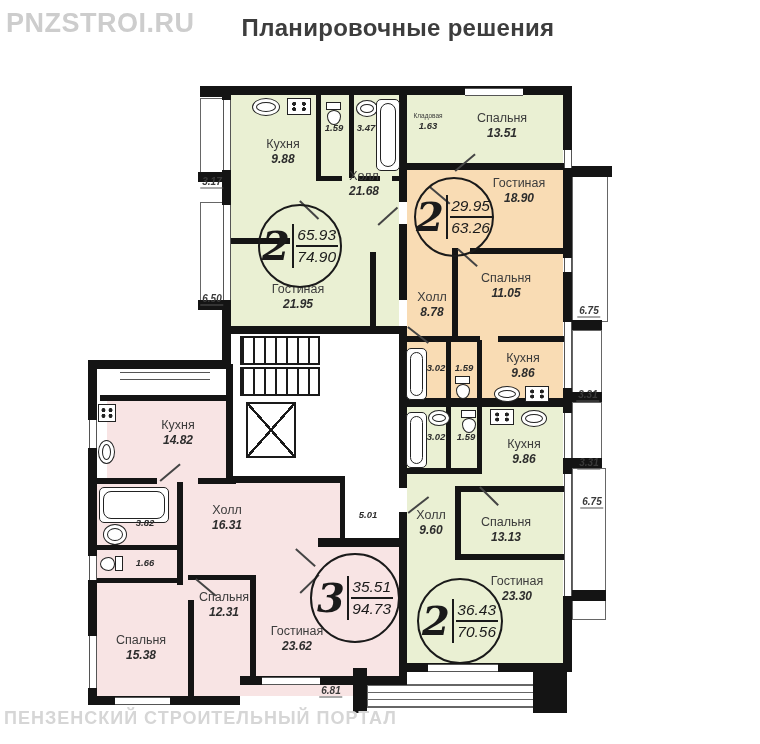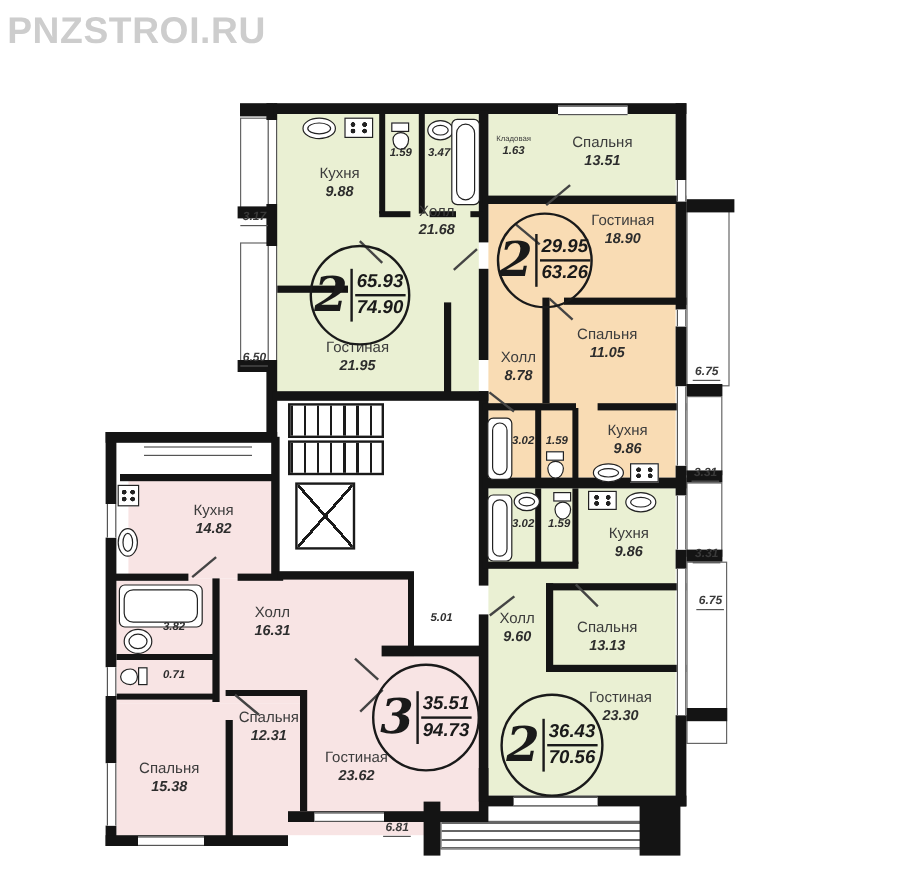--- a/index.html
+++ b/index.html
@@ -1,18 +1,18 @@
 <!DOCTYPE html>
 <html><head>
 <meta charset="utf-8">
 <style>
   html,body{margin:0;padding:0;background:#fff;}
   .canvas{position:relative;width:760px;height:744px;background:#ffffff;overflow:hidden;
           font-family:"Liberation Sans",sans-serif;}
-  .wm-top{position:absolute;left:6px;top:8px;font-size:31px;font-weight:bold;color:#cdcdcd;
+  .wm-top{position:absolute;left:6px;top:8px;font-size:27px;font-weight:bold;color:#cdcdcd;
           text-shadow:1px 1px 1px #ffffff;letter-spacing:.5px;}
   .wm-bottom{position:absolute;left:4px;top:708px;font-size:18px;font-weight:bold;color:#d6d6d6;
           text-shadow:1px 1px 1px #ffffff;letter-spacing:1px;white-space:nowrap;z-index:60;}
   .title{position:absolute;top:14px;left:398px;transform:translateX(-50%);font-size:24px;
           font-weight:bold;color:#3d3d3d;letter-spacing:.3px;white-space:nowrap;}
   .room{position:absolute;}
   .g{background:#eaf0d3;} .o{background:#f9dcb4;} .p{background:#f8e4e4;}
   .wall{position:absolute;background:#141414;z-index:10;}
   .win{position:absolute;background:#ffffff;z-index:11;}
   .winv{border-left:1.5px solid #555;border-right:1.5px solid #555;}
@@ -24,21 +24,21 @@
   .lbl .ra{font-size:12px;font-weight:bold;font-style:italic;color:#2d2d2d;}
   .lbl.small .ra{font-size:9.5px;}
   .lbl .tiny{font-size:6.5px;}
   .dim{position:absolute;font-size:10px;font-weight:bold;font-style:italic;color:#3a3a3a;
        border-bottom:1.5px solid #555;padding:0 2px 1px 2px;z-index:25;transform:translate(-50%,-50%);}
   .circle{position:absolute;border:2.5px solid #1a1a1a;border-radius:50%;display:flex;
        align-items:center;justify-content:center;gap:2px;z-index:22;}
   .circle .num{font-family:"DejaVu Serif",serif;font-style:italic;font-weight:bold;font-size:40px;
        line-height:1;color:#1a1a1a;}
   .circle .vbar{width:2.5px;background:#1a1a1a;height:44px;}
-  .circle .frac{display:flex;flex-direction:column;align-items:flex-start;font-weight:bold;
+  .circle .frac{display:flex;flex-direction:column;align-items:flex-start;font-weight:normal;
        font-style:italic;font-size:15.5px;line-height:1.15;color:#1a1a1a;}
   .circle .frac .la{border-bottom:2px solid #1a1a1a;padding:0 2px 1px 1px;}
   .circle .frac .ta{padding:1px 2px 0 1px;}
   .stairs{position:absolute;border:2px solid #1a1a1a;background:#fff;z-index:12;
        background-image:repeating-linear-gradient(90deg,#1a1a1a 0 2px,transparent 2px 11px);}
   .elev{position:absolute;border:2.5px solid #1a1a1a;background-color:#fff;z-index:12;
        background-image:
         linear-gradient(to top right,transparent calc(50% - 1.2px),#1a1a1a calc(50% - 1.2px) calc(50% + 1.2px),transparent calc(50% + 1.2px)),
         linear-gradient(to bottom right,transparent calc(50% - 1.2px),#1a1a1a calc(50% - 1.2px) calc(50% + 1.2px),transparent calc(50% + 1.2px));}
   .steps{position:absolute;border:1.5px solid #666;background:#fff;z-index:8;
@@ -57,20 +57,22 @@
        radial-gradient(circle at 28% 68%,#222 1.8px,transparent 2.2px),
        radial-gradient(circle at 72% 68%,#222 1.8px,transparent 2.2px);}
   .door{position:absolute;width:26px;height:1.5px;background:#444;transform-origin:left center;z-index:14;}
 </style>
 </head>
 <body>
 
 <div class="canvas">
 
   <div class="wm-top">PNZSTROI.RU</div>
+  <div class="title">Планировочные решения</div>
+  <div class="wm-bottom">ПЕНЗЕНСКИЙ СТРОИТЕЛЬНЫЙ ПОРТАЛ</div>
 
   <div class="room g" style="left:227px;top:92px;width:172px;height:236px;"></div>
   <div class="room g" style="left:407px;top:92px;width:156px;height:73px;"></div>
   <div class="room o" style="left:407px;top:165px;width:156px;height:233px;"></div>
   <div class="room g" style="left:407px;top:407px;width:156px;height:256px;"></div>
   <div class="room p" style="left:107px;top:398px;width:123px;height:84px;"></div>
   <div class="room p" style="left:97px;top:482px;width:248px;height:104px;"></div>
   <div class="room p" style="left:97px;top:586px;width:309px;height:110px;"></div>
   <div class="room p" style="left:255px;top:547px;width:151px;height:42px;"></div>
 
@@ -344,21 +346,21 @@
   </div>
 
   <div class="lbl" style="left:178px;top:433px;">
     <div class="rn">Кухня</div>
     <div class="ra">14.82</div>
   </div>
   <div class="lbl small" style="left:145px;top:523px;">
     <div class="ra">3.82</div>
   </div>
   <div class="lbl small" style="left:145px;top:563px;">
-    <div class="ra">0.71</div>
+    <div class="ra">1.66</div>
   </div>
   <div class="lbl" style="left:227px;top:518px;">
     <div class="rn">Холл</div>
     <div class="ra">16.31</div>
   </div>
   <div class="lbl" style="left:224px;top:605px;">
     <div class="rn">Спальня</div>
     <div class="ra">12.31</div>
   </div>
   <div class="lbl" style="left:141px;top:648px;">

